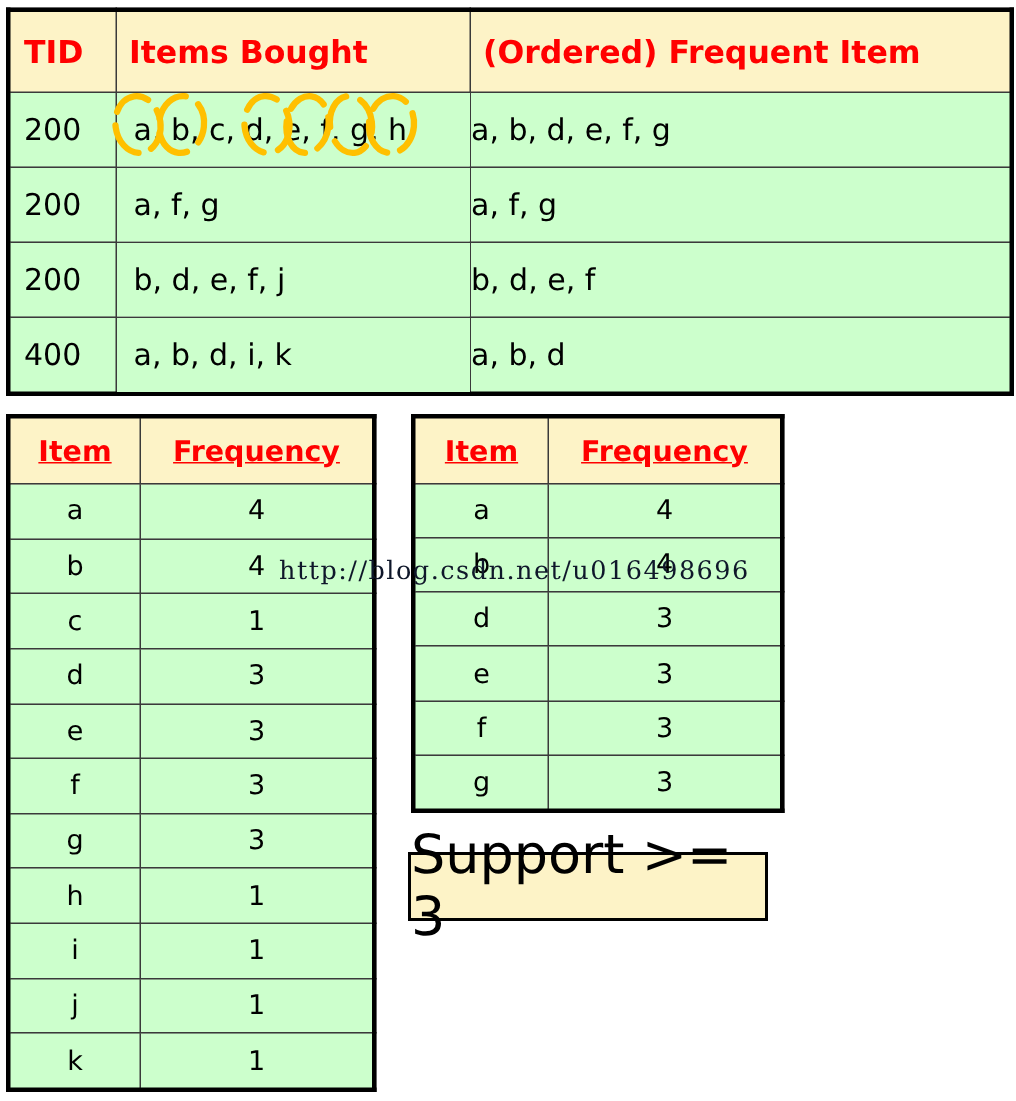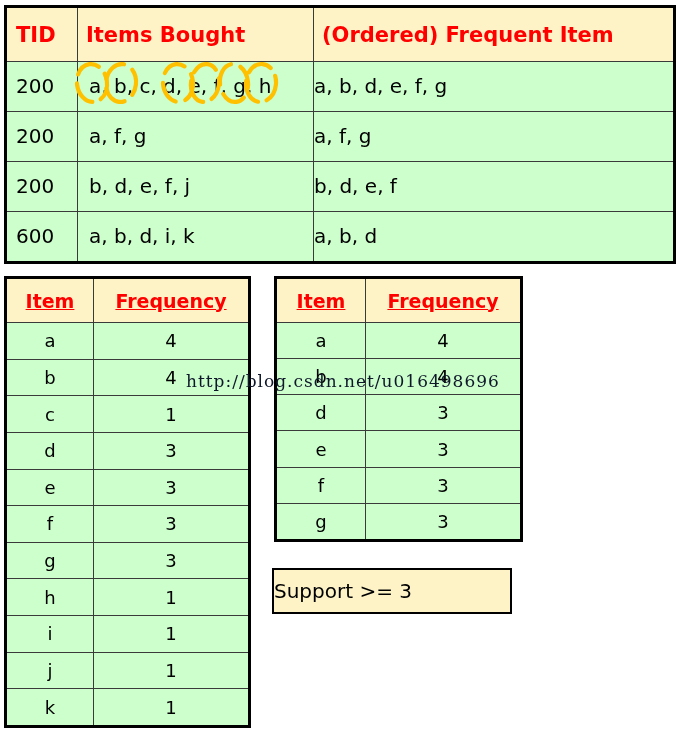--- a/index.html
+++ b/index.html
@@ -119,21 +119,21 @@
     position: absolute;
     left: 272px;
     top: 568px;
     width: 236px;
     height: 42px;
     background: #fdf3c7;
     border: 2px solid #000000;
     display: flex;
     align-items: center;
     justify-content: flex-start;
-    font-size: 20px;
+    font-size: 36px;
     color: #000000;
     z-index: 10;
   }
 
   
   #circle-annotations {
     position: absolute;
     left: 0;
     top: 0;
     width: 677px;
@@ -176,21 +176,21 @@
       <td class="c-tid">200</td>
       <td class="c-items">a, f, g</td>
       <td class="c-freq">a, f, g</td>
     </tr>
     <tr>
       <td class="c-tid">200</td>
       <td class="c-items">b, d, e, f, j</td>
       <td class="c-freq">b, d, e, f</td>
     </tr>
     <tr>
-      <td class="c-tid">600</td>
+      <td class="c-tid">400</td>
       <td class="c-items">a, b, d, i, k</td>
       <td class="c-freq">a, b, d</td>
     </tr>
   </tbody>
 </table>
 
 <table class="tbl freq-table" id="frequency-all-table">
   <colgroup>
     <col style="width:88px">
     <col style="width:156px">

